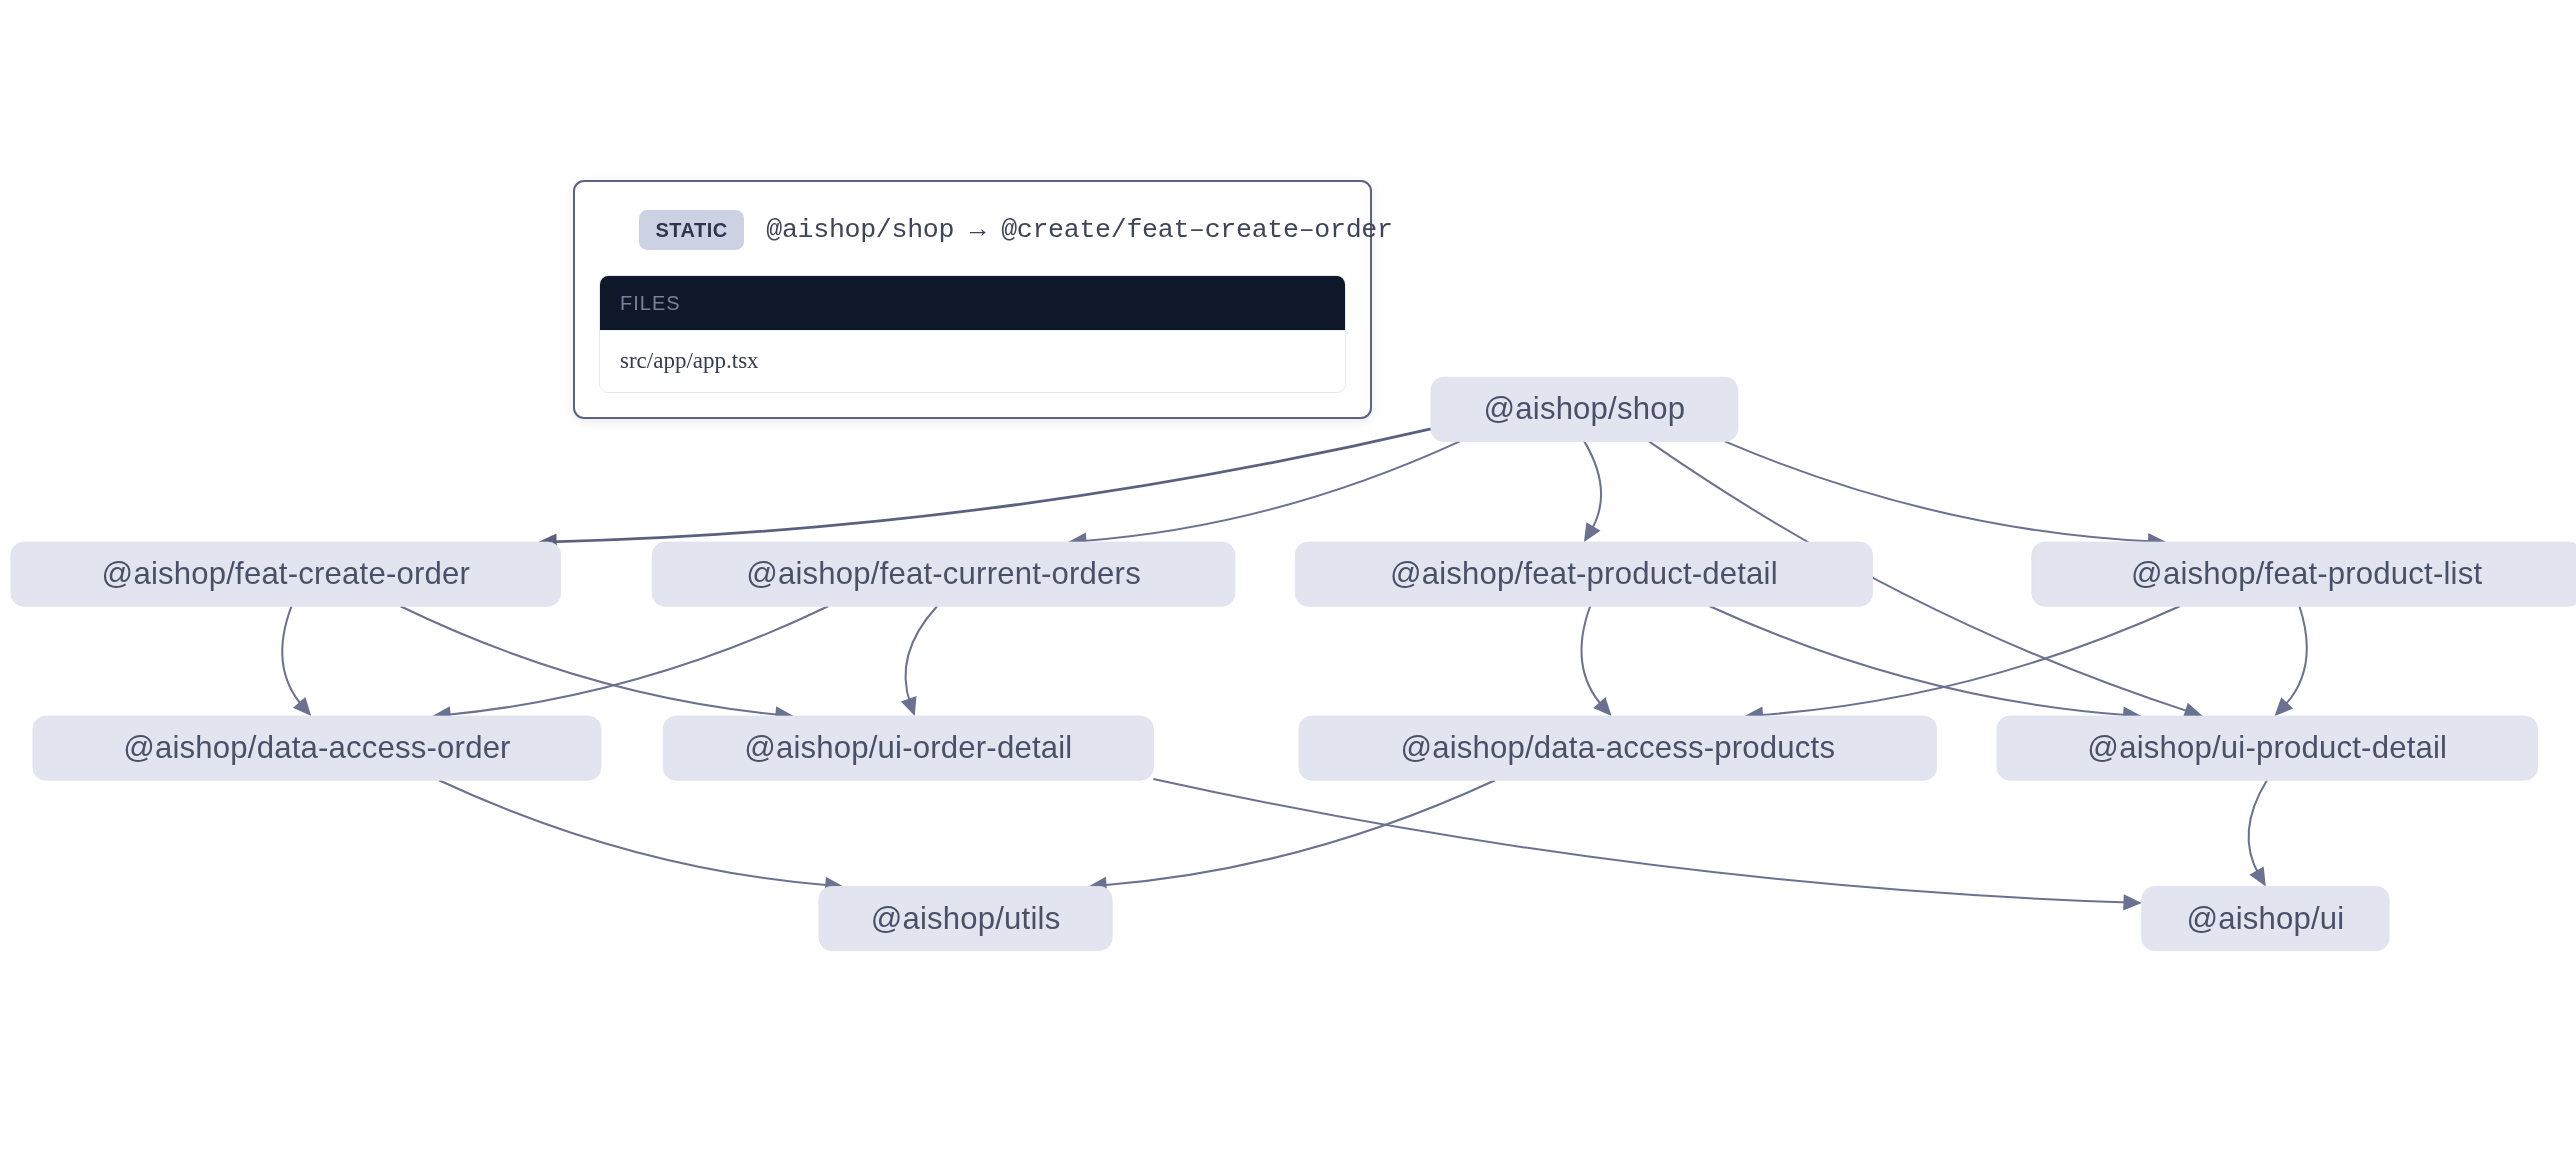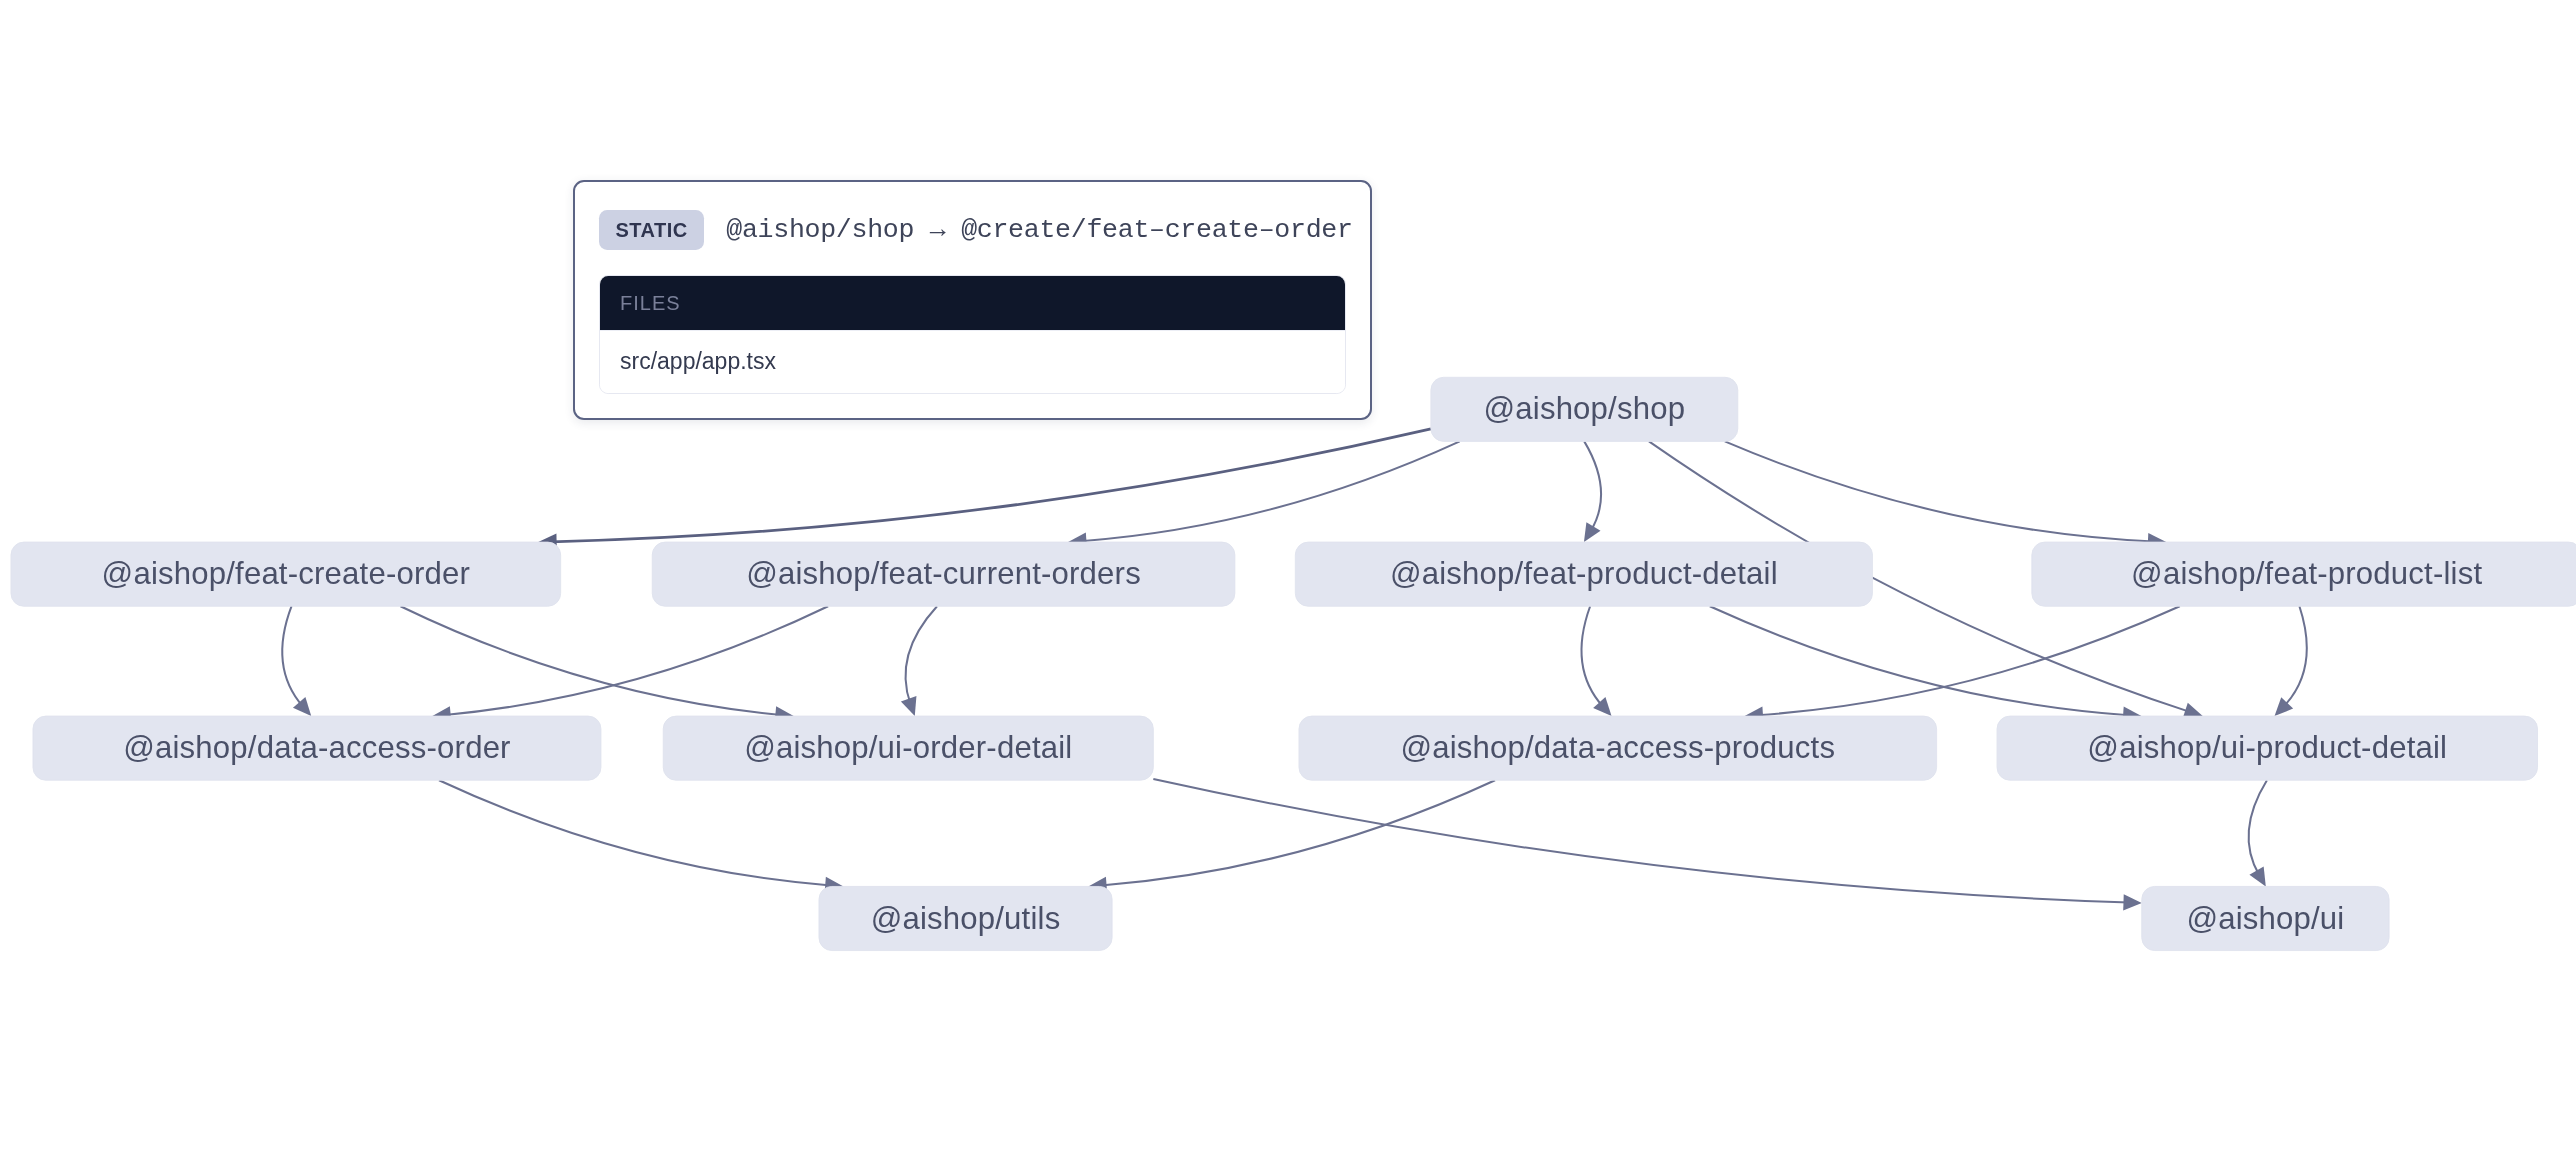--- a/index.html
+++ b/index.html
@@ -83,20 +83,21 @@
     background: #ccd1e3;
     color: #2f3550;
     font-family: "Liberation Sans", sans-serif;
     font-size: 20px;
     font-weight: bold;
     letter-spacing: 0.5px;
     padding: 10px 16.5px;
     border-radius: 8.2px;
     line-height: 1;
     white-space: nowrap;
+    margin-left: 40px;
   }
   .tt-title {
     font-family: "Liberation Mono", monospace;
     font-size: 26.6px;
     color: #3e4459;
     white-space: nowrap;
     letter-spacing: -0.3px;
   }
   .tt-files {
     margin-top: 20px;
@@ -112,21 +113,21 @@
     font-size: 20px;
     letter-spacing: 1px;
     padding: 15.6px 20px;
     font-family: "Liberation Sans", sans-serif;
   }
   .tt-file-row {
     background: #ffffff;
     color: #343a4f;
     font-size: 23px;
     padding: 16.5px 20px 18.3px 20px;
-    font-family: Liberation Sans, sans-serif;
+    font-family: Liberation Serif, serif;
   }
 </style>
 </head>
 <body>
 
 <div id="canvas">
   <svg id="graph" viewBox="0 0 2812 1270" preserveAspectRatio="none">
     <g id="edges-layer">
         <path d="M 1562 468.26984126984127 Q 1081.1111268521925 579.7366070959356 601.620679158478 591.6521999238876" class="edge-path highlight"></path>
         <polygon points="587.625,592 607.8424131324695,600.5003650645751 607.3952416060391,582.5059204322463" class="edge-head highlight"></polygon>

